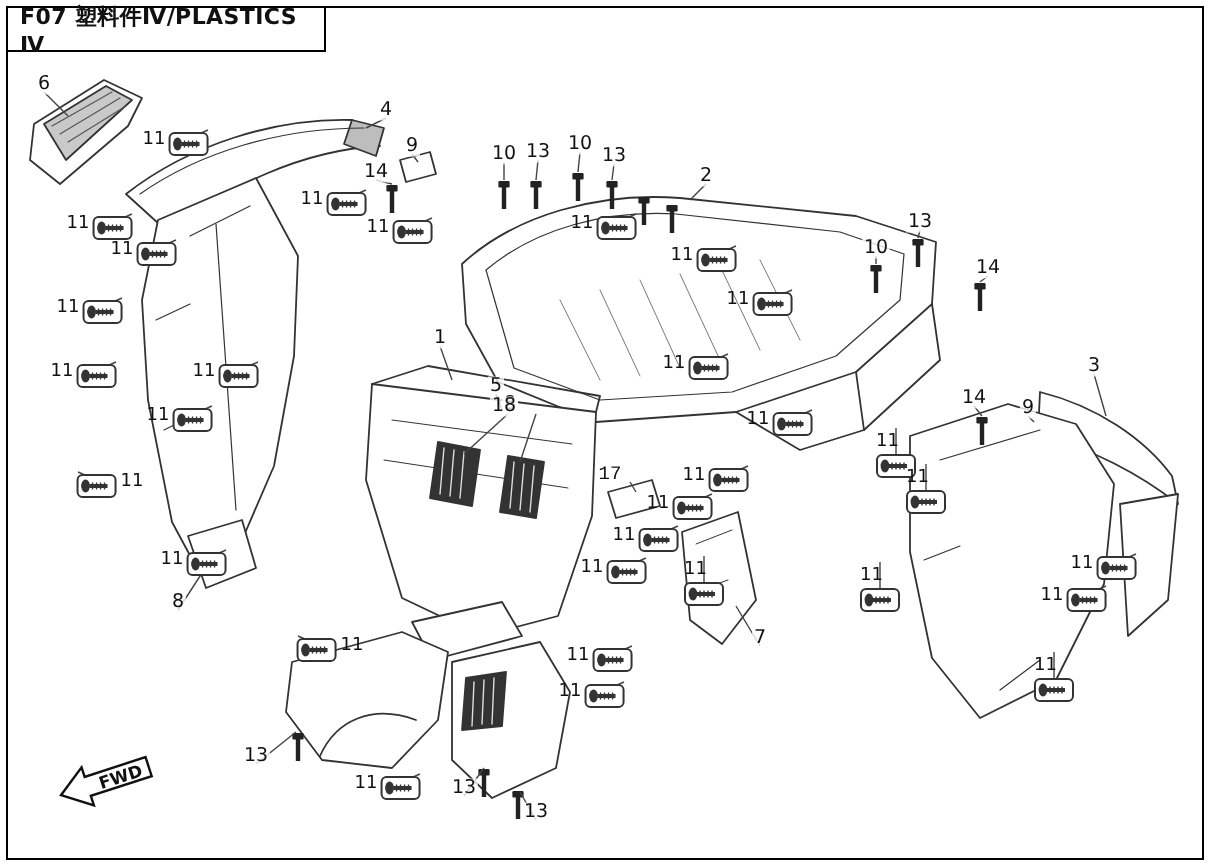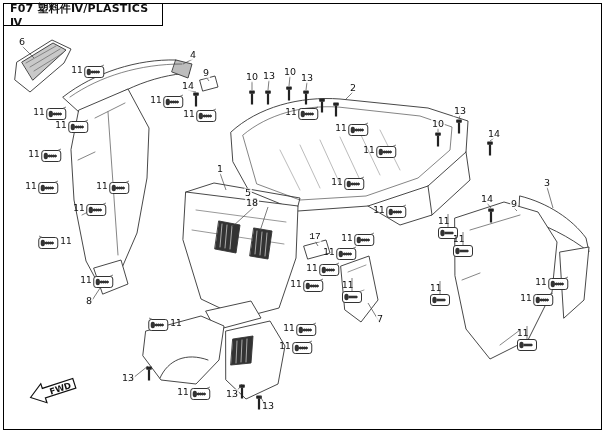--- a/index.html
+++ b/index.html
@@ -207,21 +207,21 @@
     <div class="callout" style="left: 460px; top: 111px;">13</div>
     <div class="callout" style="left: 438px; top: 124px;">10</div>
     <div class="callout" style="left: 494px; top: 134px;">14</div>
     <div class="callout" style="left: 547px; top: 183px;">3</div>
     <div class="callout" style="left: 487px; top: 199px;">14</div>
     <div class="callout" style="left: 514px; top: 204px;">9</div>
     <div class="callout" style="left: 220px; top: 169px;">1</div>
     <div class="callout" style="left: 248px; top: 193px;">5</div>
     <div class="callout" style="left: 255px; top: 202px;">8</div>
     <div class="callout" style="left: 252px; top: 203px;">18</div>
-    <div class="callout" style="left: 315px; top: 237px; font-family: Liberation Mono, monospace;">17</div>
+    <div class="callout" style="left: 305px; top: 237px; font-family: Liberation Mono, monospace;">17</div>
     <div class="callout" style="left: 89px; top: 301px;">8</div>
     <div class="callout" style="left: 380px; top: 319px;">7</div>
     <div class="callout" style="left: 128px; top: 378px;">13</div>
     <div class="callout" style="left: 232px; top: 394px;">13</div>
     <div class="callout" style="left: 268px; top: 406px;">13</div>
     <div class="fastener f-left" style="left: 88px; top: 72px;">
       <span class="f-label">11</span>
       <span class="f-box">
         <svg width="16" height="8" viewBox="0 0 16 8">
           <ellipse cx="2.5" cy="4" rx="2.2" ry="3.2" fill="#333"></ellipse>

